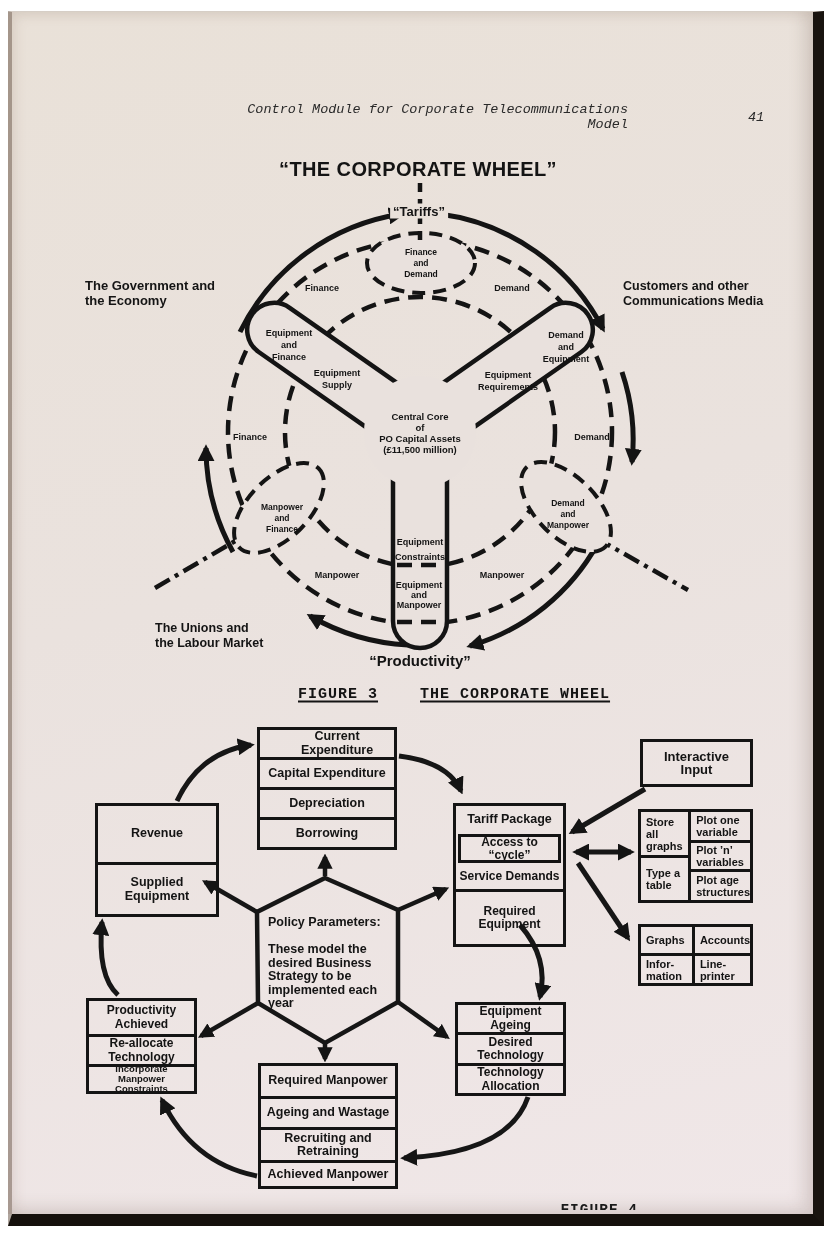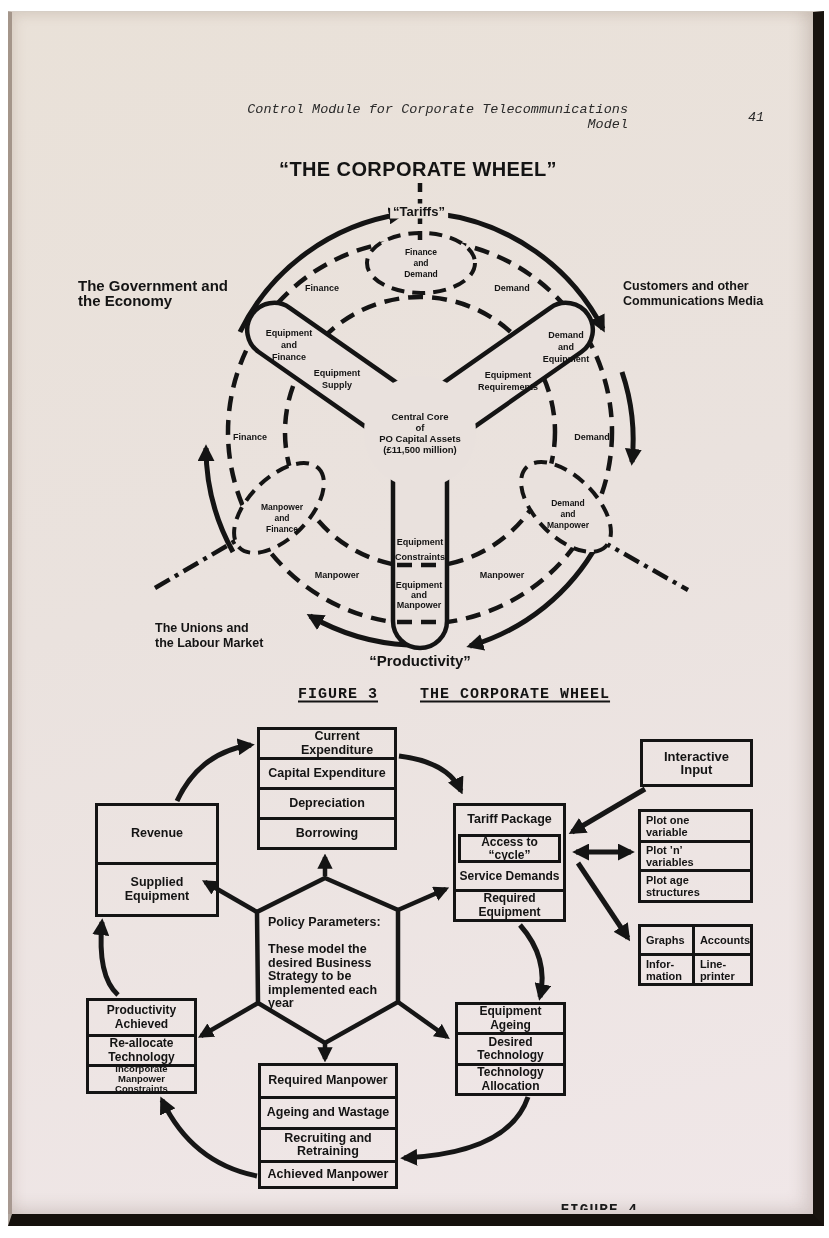--- a/index.html
+++ b/index.html
@@ -107,21 +107,21 @@
 <div class="lb mono ital" style="left:427px;top:117px;font-size:13.5px;">Control Module for Corporate Telecommunications Model</div>
 <div class="lb mono ital" style="left:756px;top:117px;font-size:13.5px;">41</div>
 
 <div class="lb" style="left:418px;top:169px;font-size:20px;letter-spacing:.4px;">“THE CORPORATE WHEEL”</div>
 <div class="lb" style="left:419px;top:211px;font-size:13px;background:#e9e1da;padding:0 3px;">“Tariffs”</div>
 <div class="lb s85" style="left:421px;top:263px;">Finance
 and
 Demand</div>
 <div class="lb s9" style="left:322px;top:288px;">Finance</div>
 <div class="lb s9" style="left:512px;top:288px;">Demand</div>
-<div class="lb-left" style="left:78px;top:293px;font-size:15px;line-height:14.5px;">The Government and
+<div class="lb-left" style="left:85px;top:293px;font-size:13px;line-height:14.5px;">The Government and
 the Economy</div>
 <div class="lb-left" style="left:623px;top:293px;font-size:12.5px;line-height:14.5px;">Customers and other
 Communications Media</div>
 <div class="lb s9" style="left:289px;top:345px;">Equipment
 and
 Finance</div>
 <div class="lb s9" style="left:566px;top:347px;">Demand
 and
 Equipment</div>
 <div class="lb s9" style="left:337px;top:379px;">Equipment
@@ -165,30 +165,36 @@
   <div class="row" style="height:56px;">Revenue</div>
   <div class="row" style="flex:1;">Supplied
 Equipment</div>
 </div>
 
 <div class="stack" style="left:640px;top:739px;width:113px;height:48px;">
   <div class="row" style="flex:1;font-size:13px;">Interactive
 Input</div>
 </div>
 
-<div class="stack" style="left:453px;top:803px;width:113px;height:119px;">
+<div class="stack" style="left:453px;top:803px;width:113px;height:144px;">
   <div class="row" style="height:27px;">Tariff Package</div>
   <div class="row inset" style="height:29px;font-size:12px;line-height:12.5px;">Access to
 “cycle”</div>
   <div class="row" style="height:25px;border-top:none;font-size:12px;">Service Demands</div>
   <div class="row" style="flex:1;font-size:12px;">Required
 Equipment</div>
 </div>
 
 <div class="tbl" style="left:638px;top:809px;width:115px;height:94px;">
+  <div class="col" style="width:54px;border-right:3px solid #141414;">
+    <div class="cell" style="height:43px;">Store all
+graphs</div>
+    <div class="cell" style="flex:1;border-top:3px solid #141414;">Type a
+table</div>
+  </div>
   <div class="col" style="flex:1;">
     <div class="cell" style="height:28px;">Plot one
 variable</div>
     <div class="cell" style="height:29px;border-top:3px solid #141414;">Plot ’n’
 variables</div>
     <div class="cell" style="flex:1;border-top:3px solid #141414;">Plot age
 structures</div>
   </div>
 </div>
 

